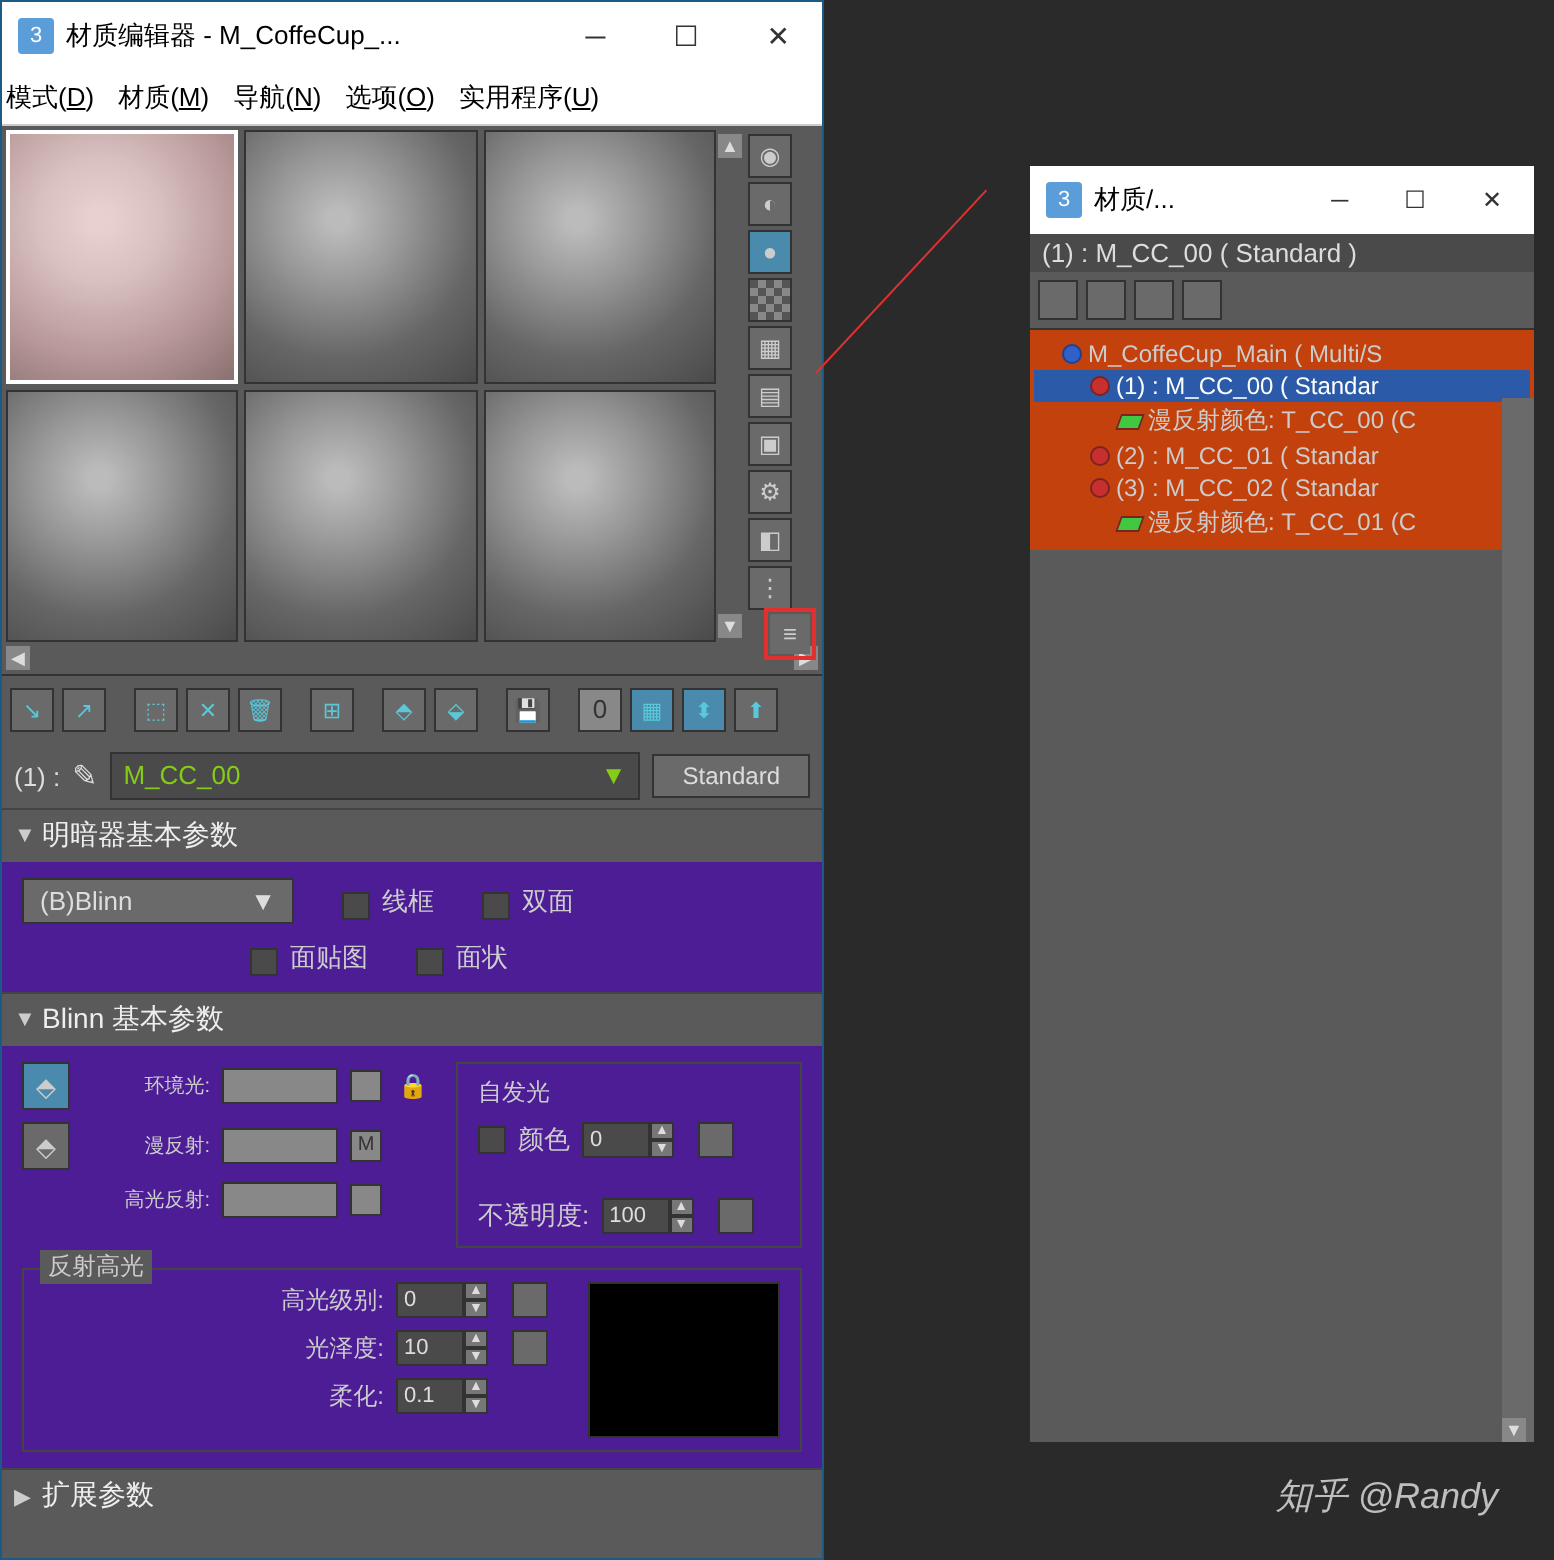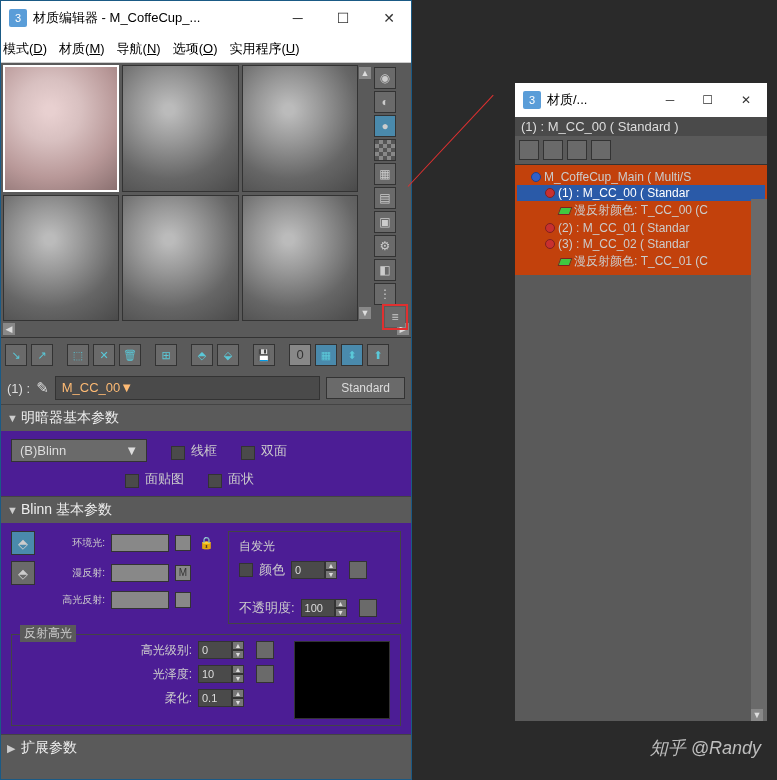--- a/index.html
+++ b/index.html
@@ -44,21 +44,21 @@
 
 
 .htoolbar { display: flex; align-items: center; gap: 4px; padding: 6px 4px; background: #5a5a5a; border-top: 1px solid #333; }
 .htool { width: 22px; height: 22px; background: #6a6a6a; border: 1px solid #333; display: flex; align-items: center; justify-content: center; font-size: 11px; color: #5ac8d8; }
 .htool.active { background: #4a8aac; }
 .hspacer { width: 6px; }
 .num-box { width: 22px; height: 22px; background: #888; border: 1px solid #333; color: #333; font-size: 13px; text-align: center; line-height: 20px; }
 
 
 .name-row { display: flex; align-items: center; gap: 6px; padding: 4px 6px; background: #5a5a5a; font-size: 13px; color: #ddd; }
-.name-dd { flex: 1; background: #4a4a4a; border: 1px solid #333; height: 24px; padding: 0 6px; color: #fdba74; line-height: 22px; display: flex; align-items: center; }
+.name-dd { flex: 1; background: #4a4a4a; border: 1px solid #333; height: 24px; padding: 0 6px; color: #84cc16; line-height: 22px; display: flex; justify-content: space-between; align-items: center; }
 .std-btn { background: #6a6a6a; border: 1px solid #333; padding: 3px 14px; color: #ddd; font-size: 12px; }
 .eyedrop { font-size: 15px; }
 
 
 .rollout-hdr { display: flex; align-items: center; background: #5a5a5a; padding: 4px 6px; border-top: 1px solid #444; font-size: 14px; color: #eee; }
 .roll-arrow { width: 14px; font-size: 11px; color: #ccc; }
 .rollout-body { background: #4c1d95; padding: 8px 10px; font-size: 13px; color: #ccc; }
 
 
 .shader-row { display: flex; align-items: center; gap: 24px; }
@@ -108,21 +108,21 @@
 .node-ic.green { width: 12px; height: 8px; background: #40c840; border-radius: 0; transform: skewX(-20deg); }
 .ind1 { padding-left: 14px; }
 .ind2 { padding-left: 28px; }
 .ind3 { padding-left: 42px; }
 .mt-vscroll { position: absolute; right: 0; top: 116px; bottom: 0; width: 16px; background: #6a6a6a; display: flex; flex-direction: column; justify-content: flex-end; }
 
 
 .viewport-bg { position: absolute; left: 412px; top: 0; right: 0; height: 780px; background: #2a2a2a; z-index: -1; }
 
 
-.watermark { position: absolute; right: 16px; bottom: 20px; color: #d8d8d8; font-size: 18px; font-style: italic; opacity: 0.85; }
+.watermark { position: absolute; right: 28px; bottom: 20px; color: #d8d8d8; font-size: 18px; font-style: italic; opacity: 0.85; }
 </style>
 </head>
 <body>
 
 <div class="viewport-bg">
   
   
 </div>
 
 <div class="mat-editor">

